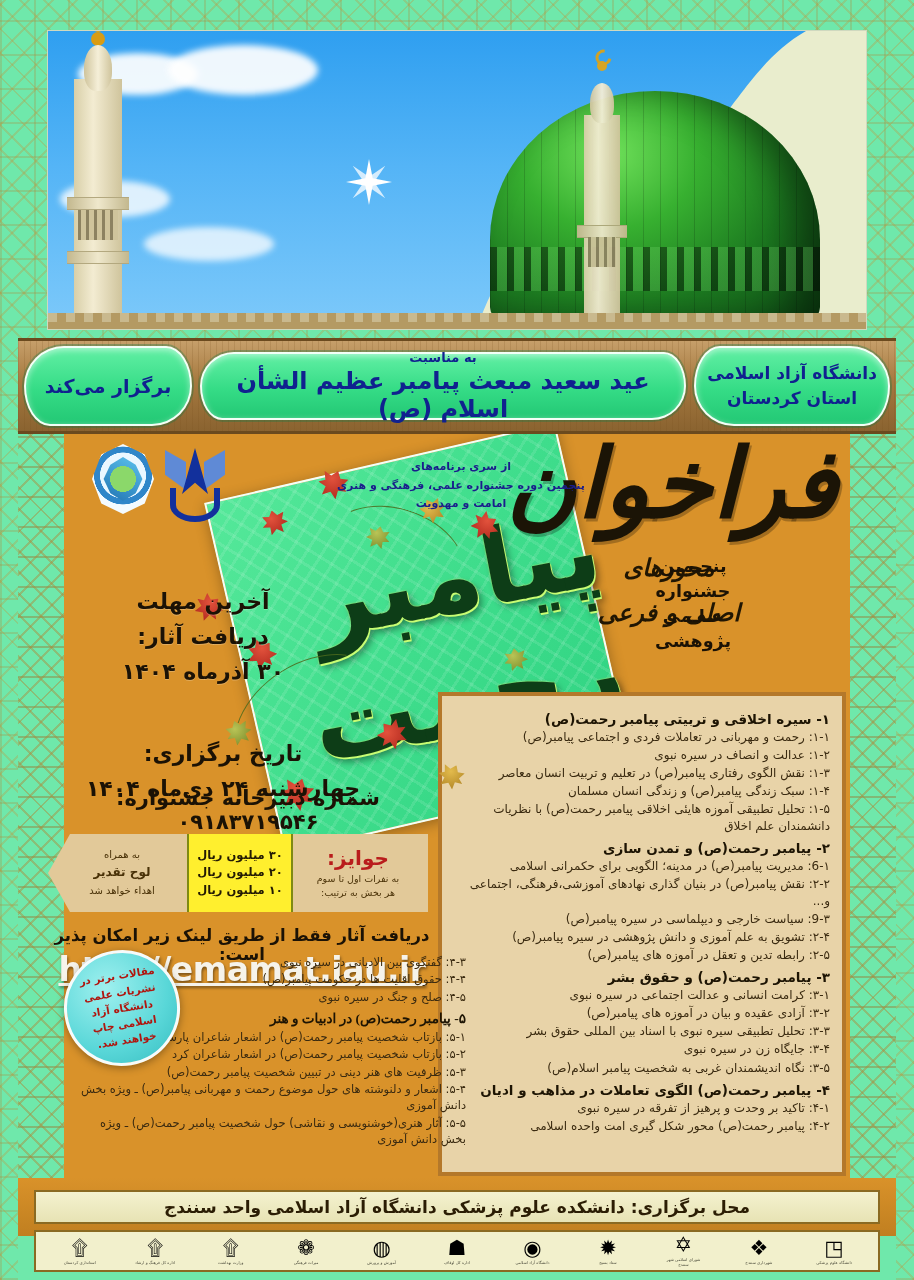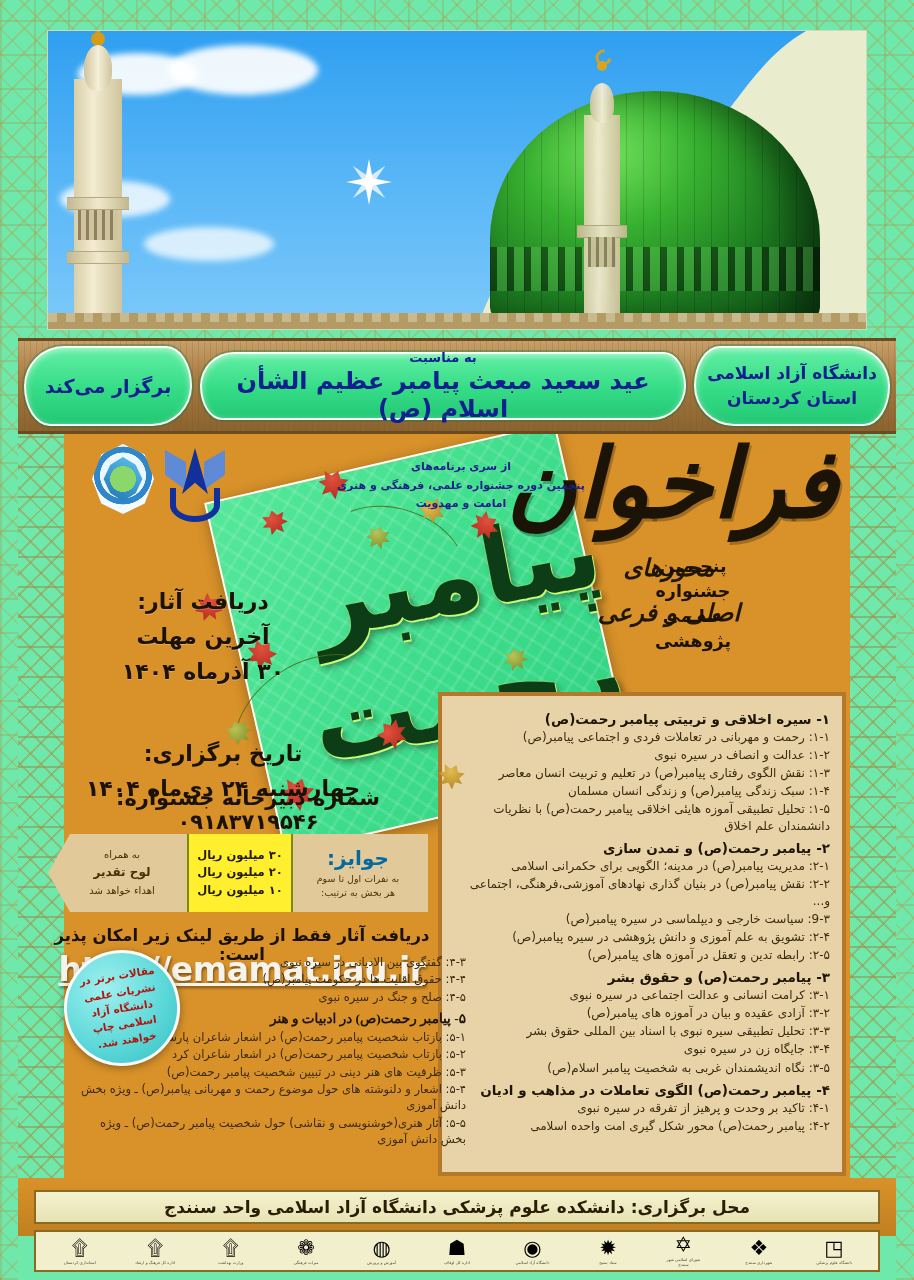--- a/index.html
+++ b/index.html
@@ -248,21 +248,21 @@
   }
 
   .prize-band {
     position:absolute; left:30px; top:400px; width:380px; height:78px;
     background:#e2c999; z-index:7;
     clip-path:polygon(22px 0,100% 0,100% 100%,22px 100%,0 50%);
     display:flex; align-items:center; justify-content:space-between;
     padding:0 14px 0 18px; color:#4a3208;
   }
   .prize-right { text-align:center; width:112px; }
-  .prize-title { font-size:20px; font-weight:bold; color:#0369a1; }
+  .prize-title { font-size:20px; font-weight:bold; color:#b91c1c; }
   .prize-sub { font-size:9.5px; line-height:1.45; margin-top:2px; }
   .prize-amounts {
     background:#ffef2e; border:2px solid #7f8a12;
     padding:21px 8px; border-radius:4px; text-align:center;
     font-size:11.5px; font-weight:bold; line-height:1.5; color:#231a03;
   }
   .prize-left { text-align:center; width:112px; font-size:10px; line-height:1.6; }
   .prize-left b { font-size:12px; }
 
   .link-note {
@@ -444,21 +444,21 @@
 
     <div class="topics-panel">
       <div id="axes-right-slot">
           <div class="topic-h">۱- سیره اخلاقی و تربیتی پیامبر رحمت(ص)</div>
           <div class="topic-i">۱-۱: رحمت و مهربانی در تعاملات فردی و اجتماعی پیامبر(ص)</div>
           <div class="topic-i">۱-۲: عدالت و انصاف در سیره نبوی</div>
           <div class="topic-i">۱-۳: نقش الگوی رفتاری پیامبر(ص) در تعلیم و تربیت انسان معاصر</div>
           <div class="topic-i">۱-۴: سبک زندگی پیامبر(ص) و زندگی انسان مسلمان</div>
           <div class="topic-i">۱-۵: تحلیل تطبیقی آموزه هایئی اخلاقی پیامبر رحمت(ص) با نظریات دانشمندان علم اخلاق</div>
           <div class="topic-h">۲- پیامبر رحمت(ص) و تمدن سازی</div>
-          <div class="topic-i">۲-۱: مدیریت پیامبر(ص) در مدینه؛ الگویی برای حکمرانی اسلامی</div>
+          <div class="topic-i">6-۱: مدیریت پیامبر(ص) در مدینه؛ الگویی برای حکمرانی اسلامی</div>
           <div class="topic-i">۲-۲: نقش پیامبر(ص) در بنیان گذاری نهادهای آموزشی،فرهنگی، اجتماعی و...</div>
           <div class="topic-i">9-۳: سیاست خارجی و دیپلماسی در سیره پیامبر(ص)</div>
           <div class="topic-i">۲-۴: تشویق به علم آموزی و دانش پژوهشی در سیره پیامبر(ص)</div>
           <div class="topic-i">۲-۵: رابطه تدین و تعقل در آموزه های پیامبر(ص)</div>
           <div class="topic-h">۳- پیامبر رحمت(ص) و حقوق بشر</div>
           <div class="topic-i">۳-۱: کرامت انسانی و عدالت اجتماعی در سیره نبوی</div>
           <div class="topic-i">۳-۲: آزادی عقیده و بیان در آموزه های پیامبر(ص)</div>
           <div class="topic-i">۳-۳: تحلیل تطبیقی سیره نبوی با اسناد بین المللی حقوق بشر</div>
           <div class="topic-i">۳-۴: جایگاه زن در سیره نبوی</div>
           <div class="topic-i">۳-۵: نگاه اندیشمندان غربی به شخصیت پیامبر اسلام(ص)</div>
@@ -472,22 +472,22 @@
       <div class="logo-azad">
         <div class="wingL"></div>
         <div class="wingR"></div>
         <div class="chev"></div>
         <div class="bowl"></div>
       </div>
       <div class="logo-fest"></div>
     </div>
 
     <div class="deadline-block">
+      <div>آخرین مهلت</div>
       <div>دریافت آثار:</div>
-      <div>آخرین مهلت</div>
       <div>۳۰ آذرماه ۱۴۰۴</div>
     </div>
 
     <div class="date-block">
       <div>تاریخ برگزاری:</div>
       <div>چهارشنبه ۲۴ دی‌ماه ۱۴۰۴</div>
     </div>
 
     <div class="phone-line">
       <span>شماره دبیرخانه جشنواره:</span>

